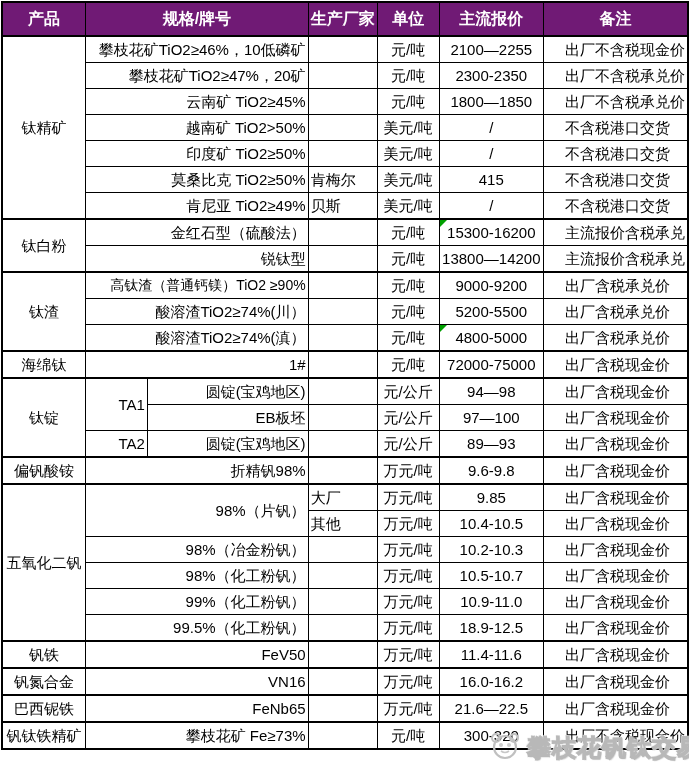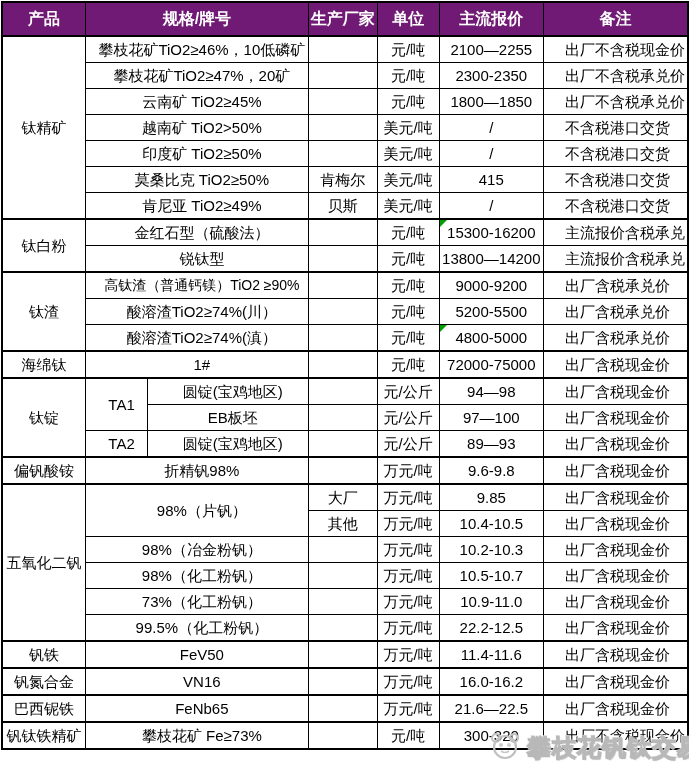--- a/index.html
+++ b/index.html
@@ -18,23 +18,23 @@
     border:1px solid #000;padding:0 2px;font-size:15px;
     white-space:nowrap;overflow:hidden;height:25px;line-height:25px;
   }
   thead tr{height:32px}
   thead th{
     background:#701a75;color:#fff;font-weight:bold;font-size:16px;
     border-bottom:2px solid #000;text-align:center;line-height:32px;
   }
   tbody tr{height:26px}
   td.c-product{text-align:center;border-bottom:2px solid #000;font-size:15px;}
-  td.c-spec{text-align:center;padding-left:12px;}
+  td.c-spec{text-align:right;padding-left:12px;}
   td.c-spec.compact{font-size:14px;}
-  td.c-maker{text-align:center;}
+  td.c-maker{}
   td.c-unit{text-align:center;}
   td.c-price{text-align:center;position:relative;margin-left:14px;}
   td.c-note{text-align:left;padding-left:21px;}
   td.ge{border-bottom:2px solid #000;}
   span.tri{
     position:absolute;top:0;left:0;width:0;height:0;
     border-top:7px solid #00A000;border-right:7px solid transparent;
   }
   .watermark{
     position:absolute;left:486px;top:729px;display:flex;align-items:center;
@@ -220,31 +220,31 @@
         <td class="c-note">出厂含税现金价</td>
       </tr>
       <tr>
         <td class="c-spec" colspan="2">98%（化工粉钒）</td>
         <td class="c-maker"></td>
         <td class="c-unit">万元/吨</td>
         <td class="c-price">10.5-10.7</td>
         <td class="c-note">出厂含税现金价</td>
       </tr>
       <tr>
-        <td class="c-spec" colspan="2">73%（化工粉钒）</td>
+        <td class="c-spec" colspan="2">99%（化工粉钒）</td>
         <td class="c-maker"></td>
         <td class="c-unit">万元/吨</td>
         <td class="c-price">10.9-11.0</td>
         <td class="c-note">出厂含税现金价</td>
       </tr>
       <tr>
         <td class="c-spec ge" colspan="2">99.5%（化工粉钒）</td>
         <td class="c-maker ge"></td>
         <td class="c-unit ge">万元/吨</td>
-        <td class="c-price ge">22.2-12.5</td>
+        <td class="c-price ge">18.9-12.5</td>
         <td class="c-note ge">出厂含税现金价</td>
       </tr>
       <tr>
         <td class="c-product ge" rowspan="1">钒铁</td>
         <td class="c-spec ge" colspan="2">FeV50</td>
         <td class="c-maker ge"></td>
         <td class="c-unit ge">万元/吨</td>
         <td class="c-price ge">11.4-11.6</td>
         <td class="c-note ge">出厂含税现金价</td>
       </tr>

